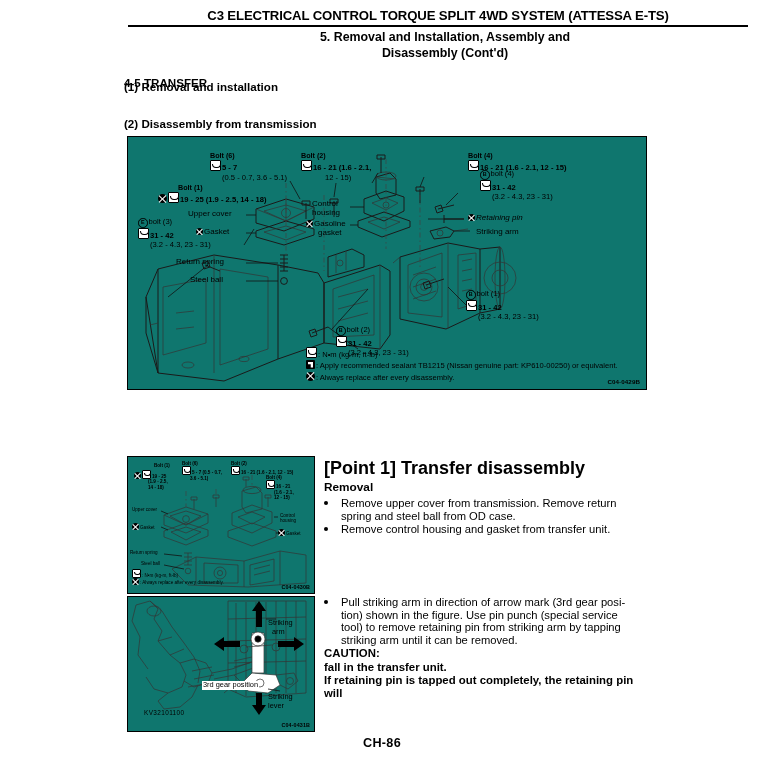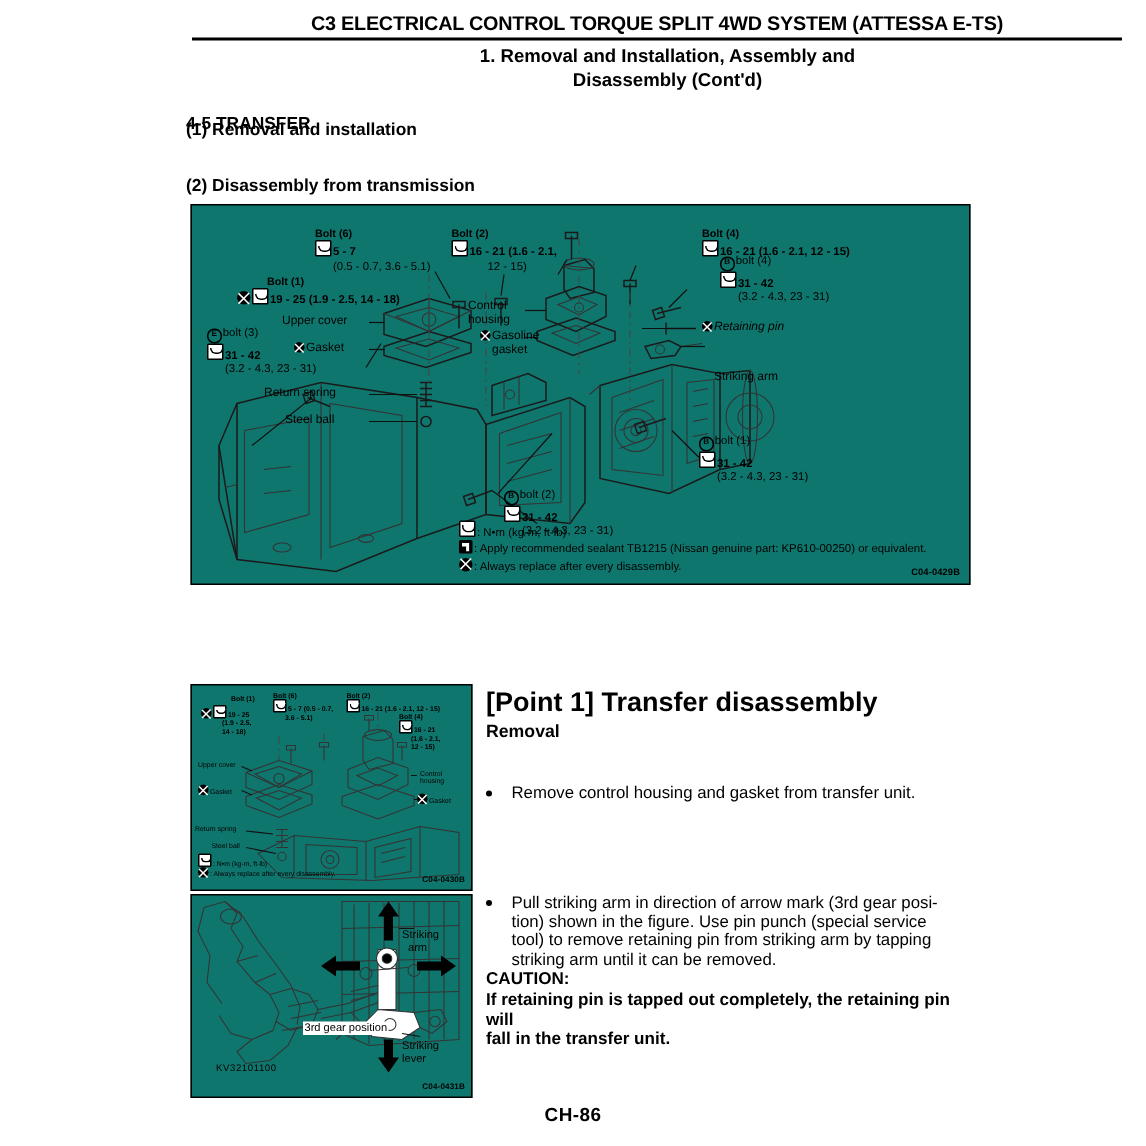--- a/index.html
+++ b/index.html
@@ -285,21 +285,21 @@
   .lead-line { fill: none; stroke: #111; stroke-width: 0.8; }
 </style>
 </head>
 <body>
 
 <div class="page">
 
   <div class="hdr-title">C3 ELECTRICAL CONTROL TORQUE SPLIT 4WD SYSTEM (ATTESSA E-TS)</div>
   <div class="hdr-rule"></div>
   <div class="hdr-sub">
-    <div>1. Removal and Installation, Assembly and</div>
+    <div>5. Removal and Installation, Assembly and</div>
     <div>Disassembly (Cont'd)</div>
   </div>
 
   <div class="sec-head" id="sec-4-5">4-5 TRANSFER</div>
   <div class="sec-head" id="sub-1">(1) Removal and installation</div>
   <div class="body-par">
   </div>
   <div class="sec-head" id="sub-2">(2) Disassembly from transmission</div>
 
   <div class="fig" id="fig-main">
@@ -487,39 +487,46 @@
 
     <div class="lead" style="left:60px; top:72px;">Upper cover</div>
     <div class="lead" style="left:68px; top:90px;"><span class="g g-sm g-replace"></span><span>Gasket</span></div>
     <div class="lead" style="left:48px; top:120px;">Return spring</div>
     <div class="lead" style="left:62px; top:138px;">Steel ball</div>
 
     <div class="lead" style="left:184px; top:62px;">
       <div>Control</div>
       <div>housing</div>
     </div>
-    <div class="lead" style="left:192px; top:82px;">
+    <div class="lead" style="left:178px; top:82px;text-align:center;">
       <div><span class="g g-sm g-replace"></span><span>Gasoline</span></div>
       <div style="margin-left:8px;">gasket</div>
     </div>
     <div class="lead" style="left:340px; top:76px;font-style:italic;"><span class="g g-sm g-replace"></span><span>Retaining pin</span></div>
-    <div class="lead" style="left:348px; top:90px;margin-top:19px;">Striking arm</div>
+    <div class="lead" style="left:348px; top:90px;">Striking arm</div>
 
     <div class="legend">
       <span class="row"><span class="g g-torque"></span><span>: N•m (kg-m, ft-lb)</span></span>
       <span class="row"><span class="g g-seal"></span><span>: Apply recommended sealant TB1215 (Nissan genuine part: KP610-00250) or equivalent.</span></span>
       <span class="row"><span class="g g-replace"></span><span>: Always replace after every disassembly.</span></span>
     </div>
 
     <div class="fig-code" id="code-main">C04-0429B</div>
   </div>
 
   <div class="pt-title">[Point 1]  Transfer disassembly</div>
   <div class="pt-sub">Removal</div>
 
+  <div class="bul" id="bul-1">
+    <span class="dot"></span>
+    <span class="txt">
+      <span>Remove upper cover from transmission. Remove return</span>
+      <span>spring and steel ball from OD case.</span>
+    </span>
+  </div>
   <div class="bul" id="bul-2">
     <span class="dot"></span>
     <span class="txt">
       <span>Remove control housing and gasket from transfer unit.</span>
     </span>
   </div>
 
   <div class="fig" id="fig-point1">
     <svg width="183" height="133" viewBox="0 0 183 133">
       <g class="ink-thin">
@@ -619,22 +626,22 @@
     <span class="dot"></span>
     <span class="txt">
       <span>Pull striking arm in direction of arrow mark (3rd gear posi-</span>
       <span>tion) shown in the figure. Use pin punch (special service</span>
       <span>tool) to remove retaining pin from striking arm by tapping</span>
       <span>striking arm until it can be removed.</span>
     </span>
   </div>
   <div class="caution-lbl">CAUTION:</div>
   <div class="caution-txt">
+    <span>fall in the transfer unit.</span>
     <span>If retaining pin is tapped out completely, the retaining pin will</span>
-    <span>fall in the transfer unit.</span>
   </div>
 
   <div class="fig" id="fig-point2">
     <svg width="183" height="131" viewBox="0 0 183 131">
       <g class="ink-thin">
 
         <path d="M8 8 L22 4 L30 12 L26 22 L34 34 L30 44 L42 58 L52 66 L58 78 L54 90 L40 96 L26 92 L18 80"></path>
         <path d="M22 4 L34 14 L44 30 L56 46 L66 60 L72 74 L70 86"></path>
         <ellipse cx="26" cy="14" rx="7" ry="5"></ellipse>
         <path d="M40 96 L30 104 L36 112 L52 110 L64 100 L70 88"></path>

